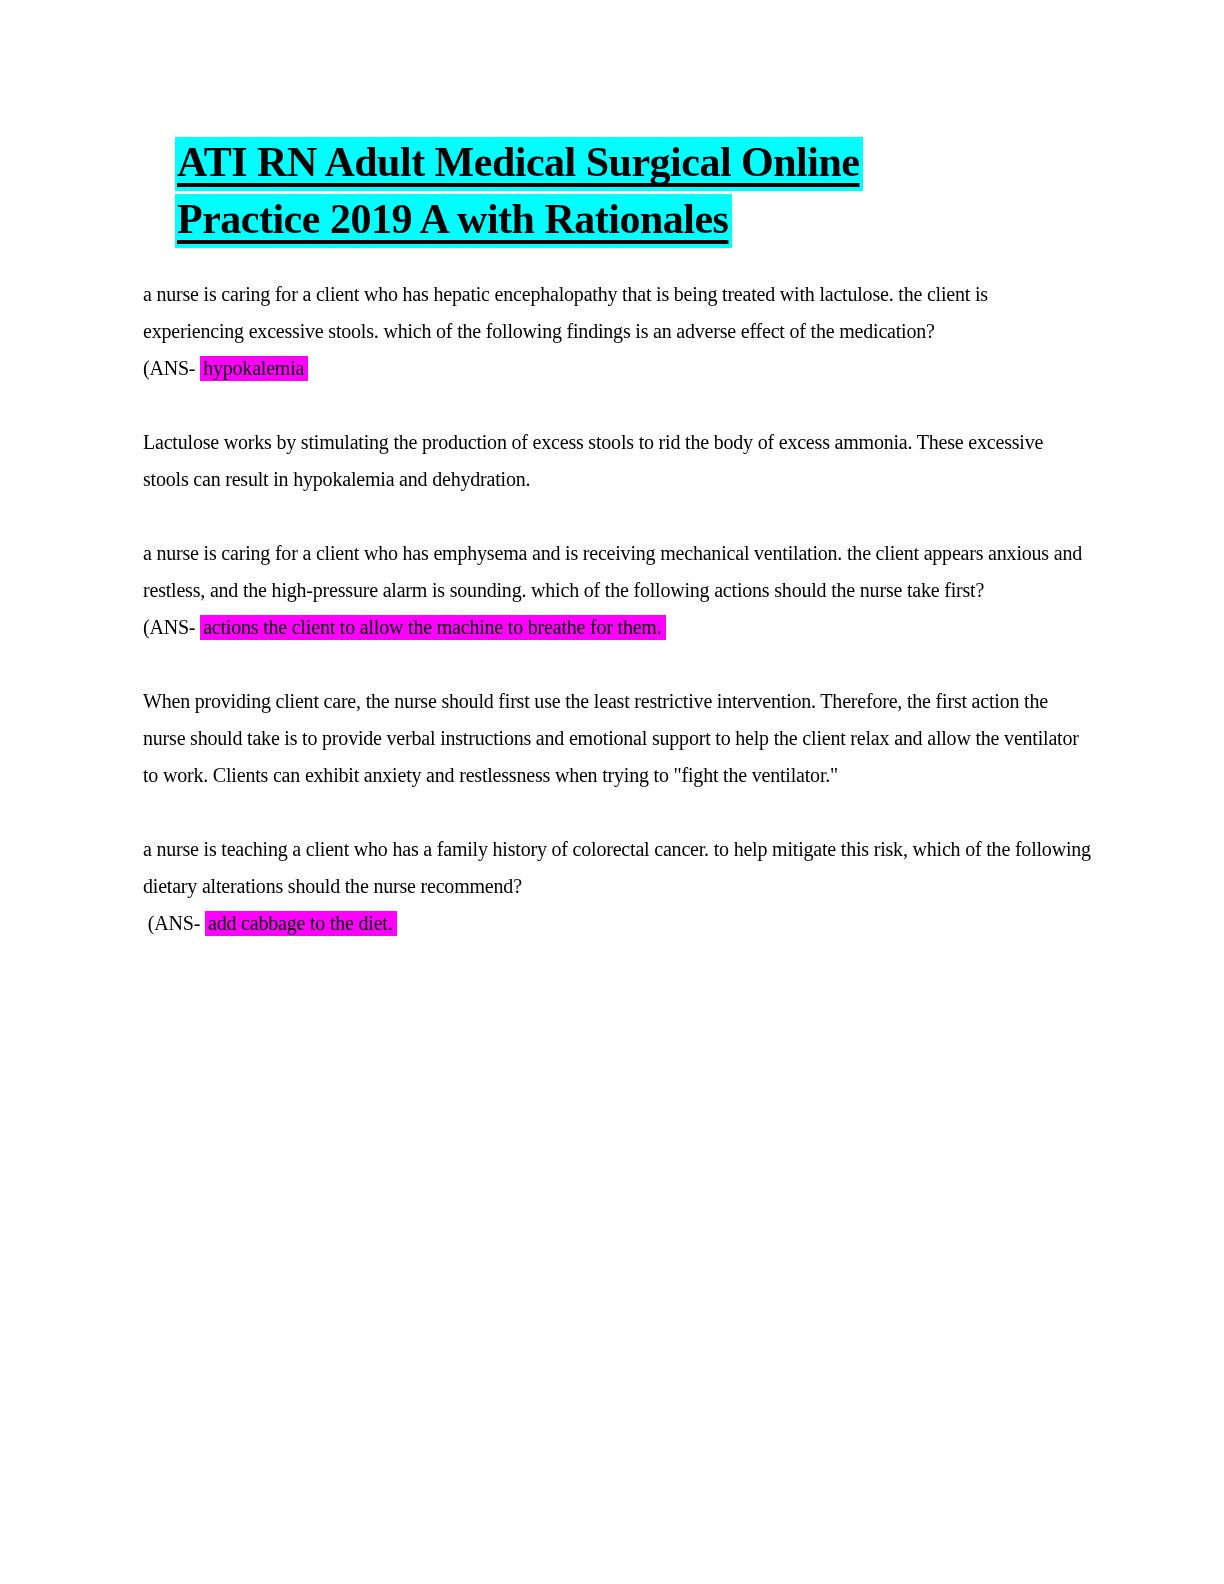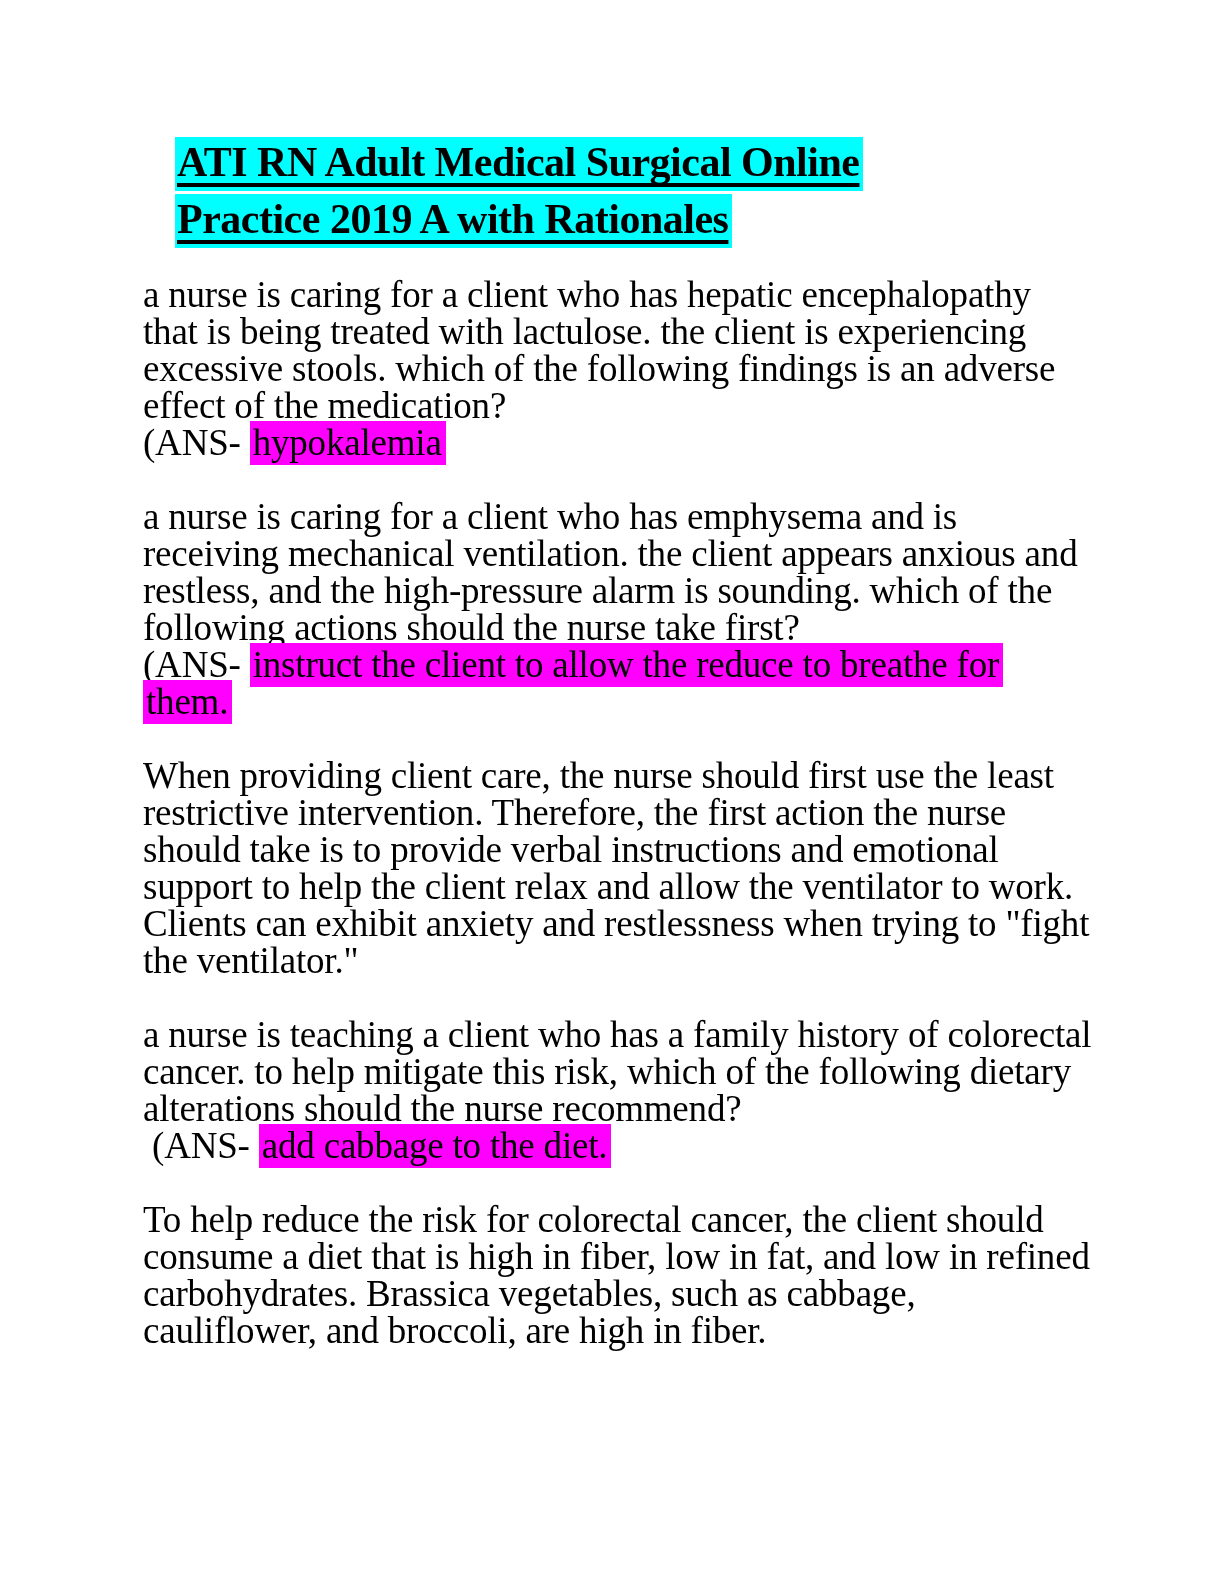--- a/index.html
+++ b/index.html
@@ -33,21 +33,21 @@
     background: var(--cyan, #00ffff);
     text-decoration: underline;
     text-decoration-thickness: 4px;
     text-underline-offset: 7px;
     text-decoration-skip-ink: none;
     padding: 2px 4px 6px 2px;
     box-decoration-break: clone;
   }
   .para {
     margin: 0 0 37px 0;
-    font-size: 37px;
+    font-size: 20px;
     line-height: 37px;
     max-width: 950px;
     letter-spacing: -0.2px;
   }
   .ans-prefix {
     white-space: pre-wrap;
   }
   .hl-answer {
     background: var(--magenta, #ff00ff);
     padding: 1px 4px 2px 3px;
@@ -62,29 +62,29 @@
   <h1 class="doc-title">
     <span class="title-line"><span>ATI RN Adult Medical Surgical Online</span></span>
     <span class="title-line"><span>Practice 2019 A with Rationales</span></span>
   </h1>
 
   <p class="para">
     <span>a nurse is caring for a client who has hepatic encephalopathy that is being treated with lactulose. the client is experiencing excessive stools. which of the following findings is an adverse effect of the medication?</span><br>
     <span><span class="ans-prefix">(ANS- </span><span class="hl-answer">hypokalemia</span></span>
   </p>
 
+  <p class="para">Lactulose works by stimulating the production of excess stools to rid the body of excess ammonia. These excessive stools can result in hypokalemia and dehydration.</p>
 
   <p class="para">
     <span>a nurse is caring for a client who has emphysema and is receiving mechanical ventilation. the client appears anxious and restless, and the high-pressure alarm is sounding. which of the following actions should the nurse take first?</span><br>
-    <span><span class="ans-prefix">(ANS- </span><span class="hl-answer">instruct the client to allow the reduce to breathe for them.</span></span>
+    <span><span class="ans-prefix">(ANS- </span><span class="hl-answer">actions the client to allow the machine to breathe for them.</span></span>
   </p>
 
   <p class="para">When providing client care, the nurse should first use the least restrictive intervention. Therefore, the first action the nurse should take is to provide verbal instructions and emotional support to help the client relax and allow the ventilator to work. Clients can exhibit anxiety and restlessness when trying to "fight the ventilator."</p>
 
   <p class="para">
     <span>a nurse is teaching a client who has a family history of colorectal cancer. to help mitigate this risk, which of the following dietary alterations should the nurse recommend?</span><br>
     <span><span class="ans-prefix"> (ANS- </span><span class="hl-answer">add cabbage to the diet.</span></span>
   </p>
 
-  <p class="para">To help reduce the risk for colorectal cancer, the client should consume a diet that is high in fiber, low in fat, and low in refined carbohydrates. Brassica vegetables, such as cabbage, cauliflower, and broccoli, are high in fiber.</p>
 
 
 </div>
 
 </body></html>

